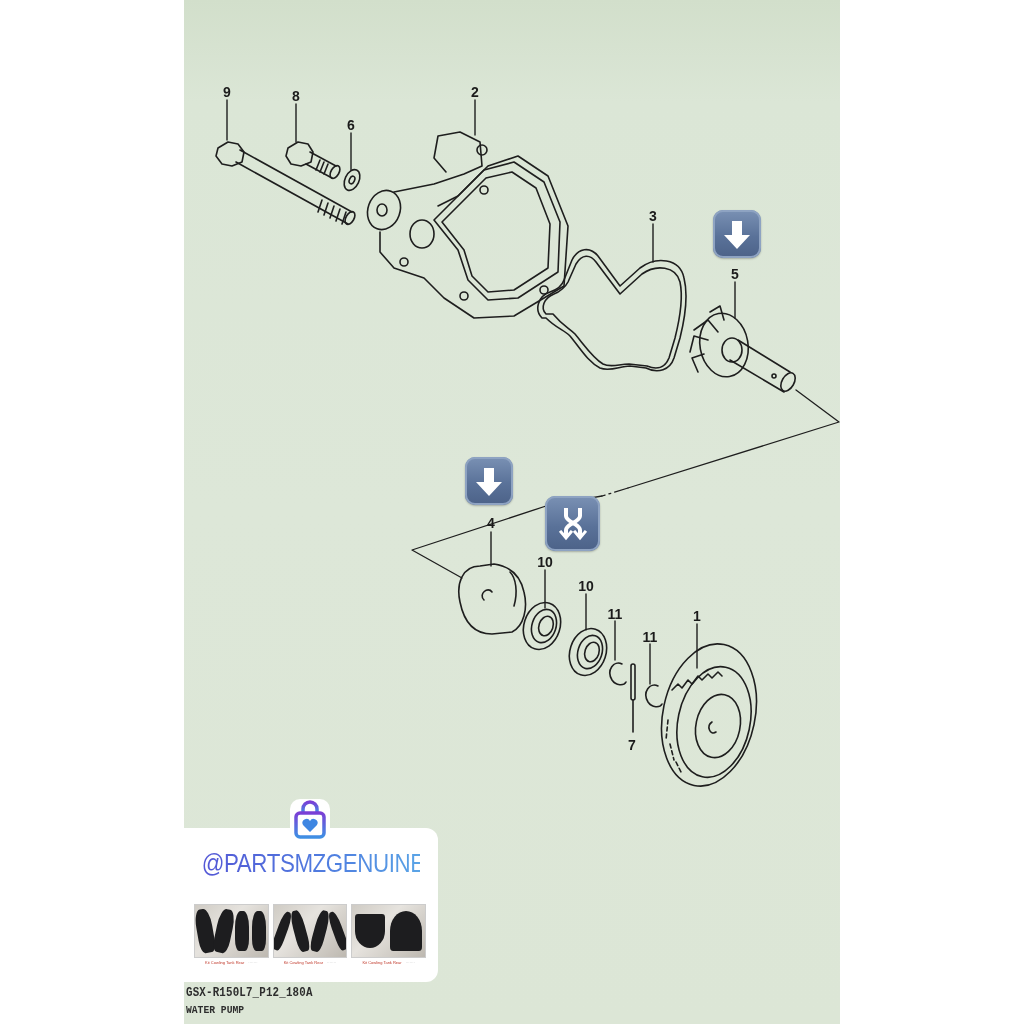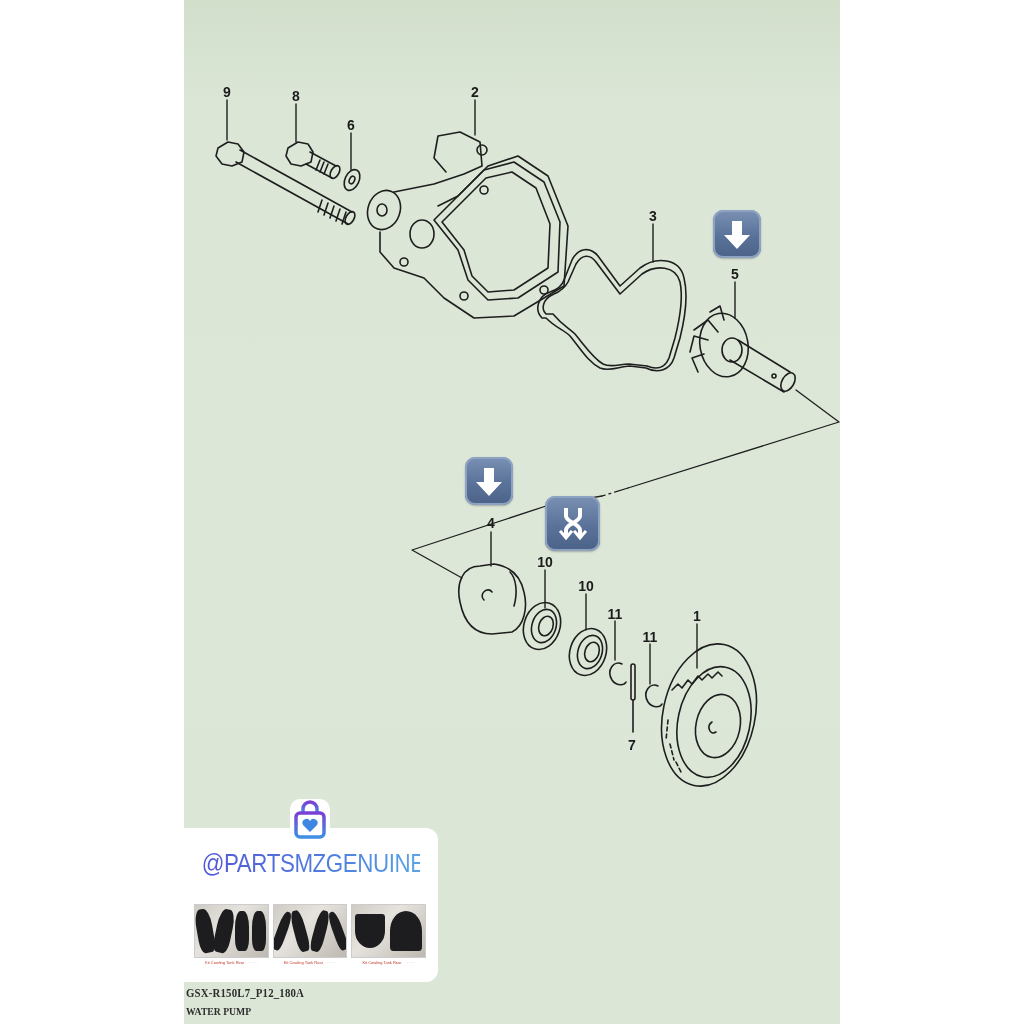--- a/index.html
+++ b/index.html
@@ -19,21 +19,21 @@
     font-size:26px; letter-spacing:-0.5px; color:#4a67d8;
     background:linear-gradient(90deg,#5457d6 0%,#4f7fe0 60%,#5aa4e6 100%); -webkit-background-clip:text; background-clip:text; -webkit-text-fill-color:transparent;
     transform:scaleX(0.86); transform-origin:center; font-weight:normal; }
   .thumbs { position:absolute; left:10px; top:904px; width:232px; height:70px; display:flex; gap:4px; }
   .thumb { flex:1; position:relative; height:70px; }
   .thumb .img { position:absolute; left:0; top:0; width:100%; height:54px; background:linear-gradient(135deg,#cfcbc4,#e6e3de 40%,#bdb8b0); border:1px solid #ccc; box-sizing:border-box; display:flex; align-items:center; justify-content:space-around; overflow:hidden; }
   .thumb .img span { display:block; background:#1d1d1f; border-radius:40% 40% 30% 30%; }
   .thumb .cap { position:absolute; top:57px; left:0; width:100%; font-size:4px; line-height:4px; text-align:center; }
   .thumb .cap .r { color:#c0392b; }
   .thumb .cap .g { color:#bbb; margin-left:4px; }
-  .footer { position:absolute; left:2px; top:986px; font-family:Liberation Serif, serif; color:#2d2d2d; }
+  .footer { position:absolute; left:2px; top:986px; font-family:Liberation Mono, monospace; color:#2d2d2d; }
   .footer .code { font-size:12px; font-weight:bold; transform:scaleX(0.9); transform-origin:left; display:block; letter-spacing:0.2px; }
   .footer .name { font-size:11px; font-weight:bold; transform:scaleX(0.88); transform-origin:left; display:block; margin-top:4px; }
 </style>
 </head>
 <body>
 
 <div class="panel">
   <svg class="diagram" viewBox="0 0 656 1024" fill="none" stroke="#1e1e1e" stroke-width="1.6" stroke-linecap="round" stroke-linejoin="round">
 
     <g stroke-width="1.4">

